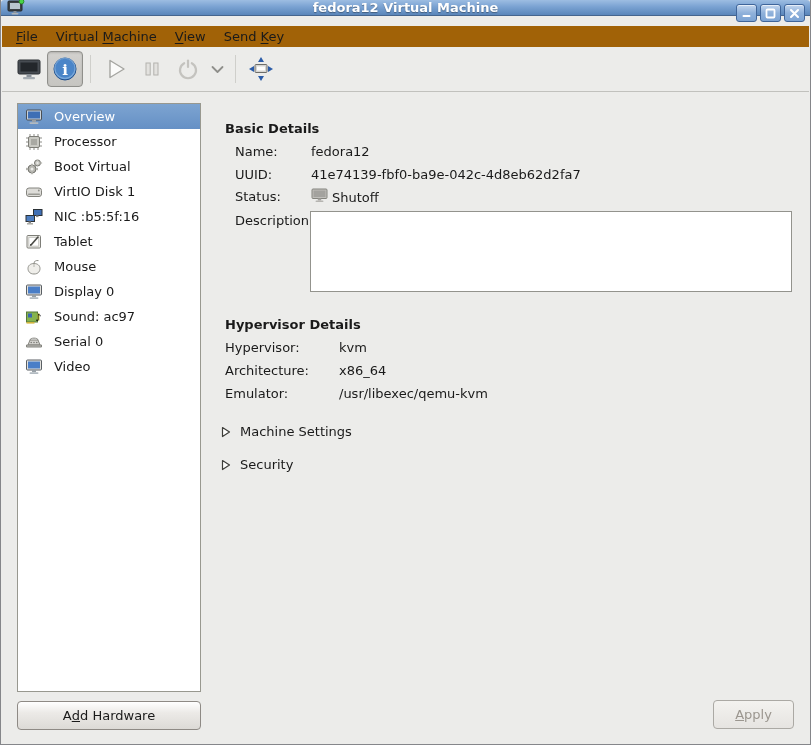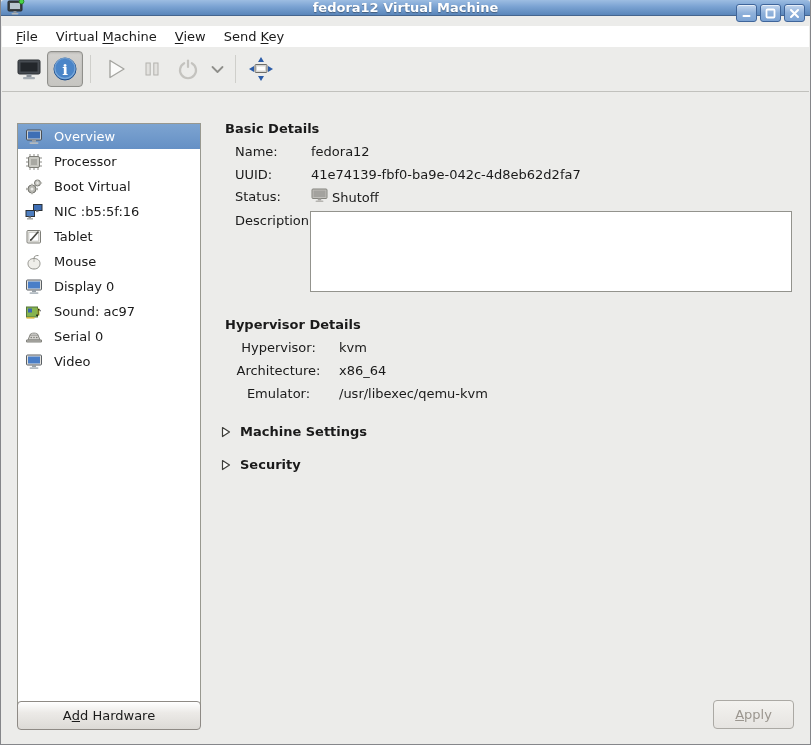--- a/index.html
+++ b/index.html
@@ -36,21 +36,21 @@
     border: 1px solid #3f659a;
     background: linear-gradient(#c3d6ee, #8fb1da 50%, #7ba3d4);
     box-shadow: inset 0 1px 0 rgba(255,255,255,.6);
     display: flex; align-items: center; justify-content: center;
     cursor: pointer;
   }
   
   .menubar {
     position: absolute; left: 1px; right: 1px; top: 26px; height: 21px;
     display: flex; align-items: center; padding-left: 5px;
-    background: #ffffff;
+    background: #a16207;
   }
   .menu-item { padding: 2px 9px; cursor: default; }
   .menu-item u { text-underline-offset: 2px; }
   
   .toolbar {
     position: absolute; left: 1px; right: 1px; top: 47px; height: 45px;
     display: flex; align-items: center; padding-left: 9px;
     background: #ececea;
     border-bottom: 1px solid #c1c1bd;
   }
@@ -64,21 +64,20 @@
     background: linear-gradient(#d2d1ce, #c6c5c1);
     box-shadow: inset 0 1px 2px rgba(0,0,0,.15);
   }
   .tool-sep { width: 1px; height: 28px; background: #cfcfcb; margin: 0 7px; }
   
   .hw-list {
     position: absolute; left: 16px; top: 103px; width: 184px; height: 589px;
     background: #ffffff;
     border: 1px solid #98988f;
     overflow: hidden;
-    margin-top: 20px;
   }
   .hw-row { height: 25px; display: flex; align-items: center; padding-left: 6px; }
   .hw-row .ico { width: 19px; height: 19px; margin-right: 11px; display:flex; align-items:center; justify-content:center; flex: none; }
   .hw-row.selected {
     background: linear-gradient(#7da4d1, #6590c5);
     color: #ffffff;
   }
   
   .gtk-btn {
     position: absolute;
@@ -98,23 +97,23 @@
   #add-hardware { left: 16px; top: 701px; width: 184px; height: 29px; }
   #apply { left: 712px; top: 700px; width: 81px; height: 29px; }
   
   .abs { position: absolute; white-space: nowrap; }
   .heading { font-weight: bold; }
   .desc-box {
     position: absolute; left: 309px; top: 211px; width: 482px; height: 81px;
     border: 1px solid #93938d; background: #fff; resize: none;
     font: 13px "DejaVu Sans","Liberation Sans",sans-serif;
   }
-  .hyp-label { width: 107px; text-align: center; }
+  .hyp-label { width: 107px; text-align: left; }
   .expander { display: flex; align-items: center; gap: 9px; cursor: pointer; }
-  .expander .lbl { font-weight: bold; }
+  .expander .lbl { font-weight: normal; }
   .status-line { display: flex; align-items: center; gap: 4px; }
 </style>
 </head>
 <body>
 
 <div class="window">
 
   <div class="titlebar">
     <span class="win-icon">
       <svg width="20" height="20" viewBox="0 0 20 20">
@@ -252,20 +251,30 @@
             <circle cx="12.5" cy="5" r="1.1" fill="#ececea"></circle>
             <rect x="11.6" y="1" width="1.8" height="1.6" fill="#c9c9c3"></rect>
             <rect x="15.5" y="4.1" width="1.6" height="1.8" fill="#c9c9c3"></rect>
           </svg>
       </span>
       <span>Boot Virtual</span>
     </div>
     <div class="hw-row">
       <span class="ico">
         <svg width="18" height="18" viewBox="0 0 18 18">
+            <rect x="1.5" y="5" width="15" height="8.5" rx="2.5" fill="#dddcd8" stroke="#84847e"></rect>
+            <rect x="3" y="10.5" width="12" height="1.4" rx="0.7" fill="#9a9a94"></rect>
+            <circle cx="13.8" cy="7.5" r="0.9" fill="#8e8e88"></circle>
+          </svg>
+      </span>
+      <span>VirtIO Disk 1</span>
+    </div>
+    <div class="hw-row">
+      <span class="ico">
+        <svg width="18" height="18" viewBox="0 0 18 18">
             <rect x="8.5" y="1.5" width="8.5" height="6" fill="#3f6fb5" stroke="#2b3136"></rect>
             <rect x="11" y="7.5" width="2.5" height="1.6" fill="#888"></rect>
             <rect x="1" y="7.5" width="8.5" height="6" fill="#4e7ec0" stroke="#2b3136"></rect>
             <rect x="3.5" y="13.5" width="2.5" height="1.6" fill="#888"></rect>
             <rect x="2" y="15.1" width="6" height="1.4" fill="#a5a5a0"></rect>
           </svg>
       </span>
       <span>NIC :b5:5f:16</span>
     </div>
     <div class="hw-row">

